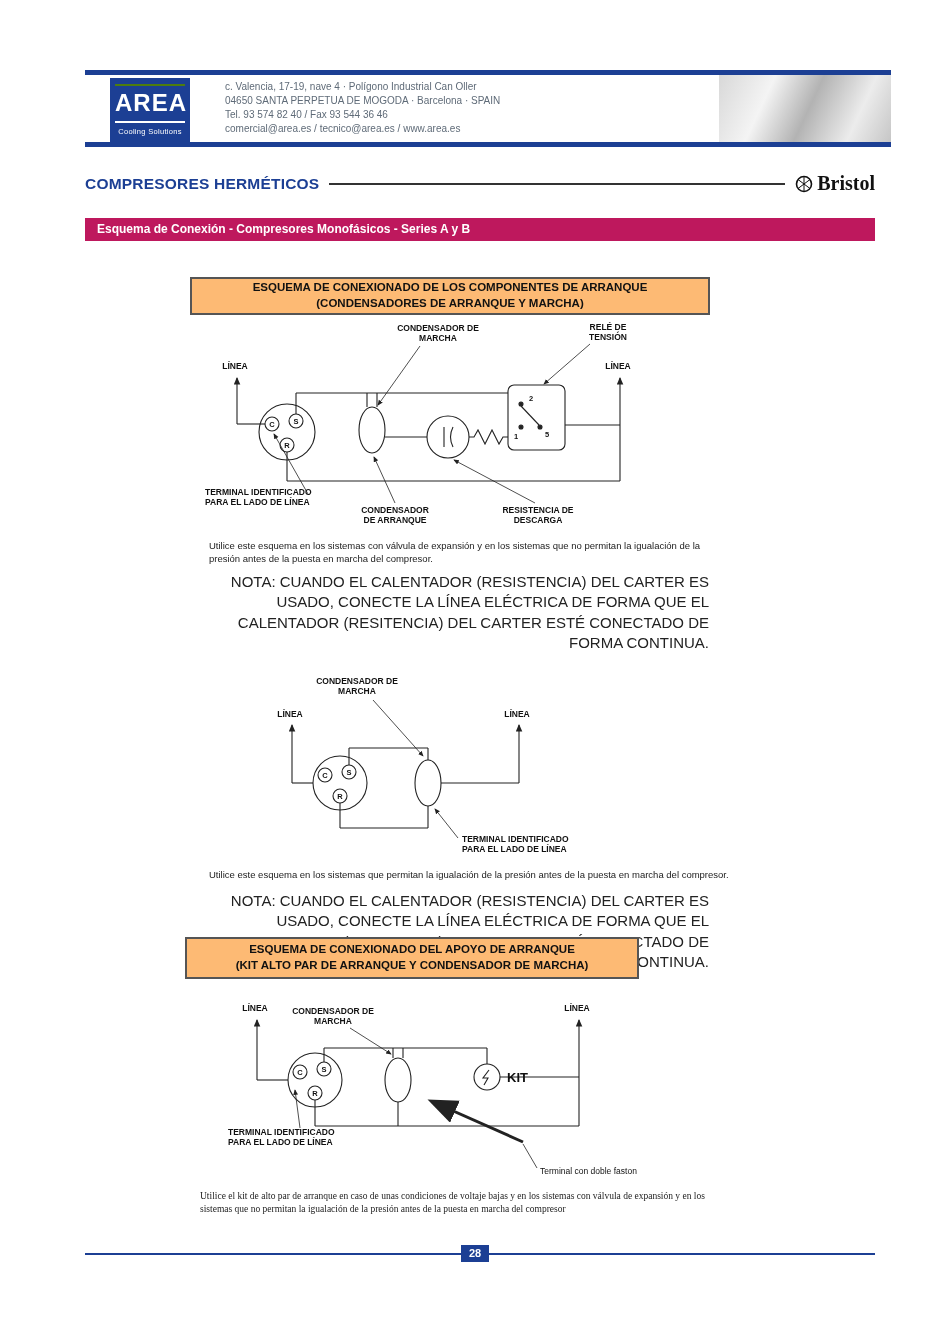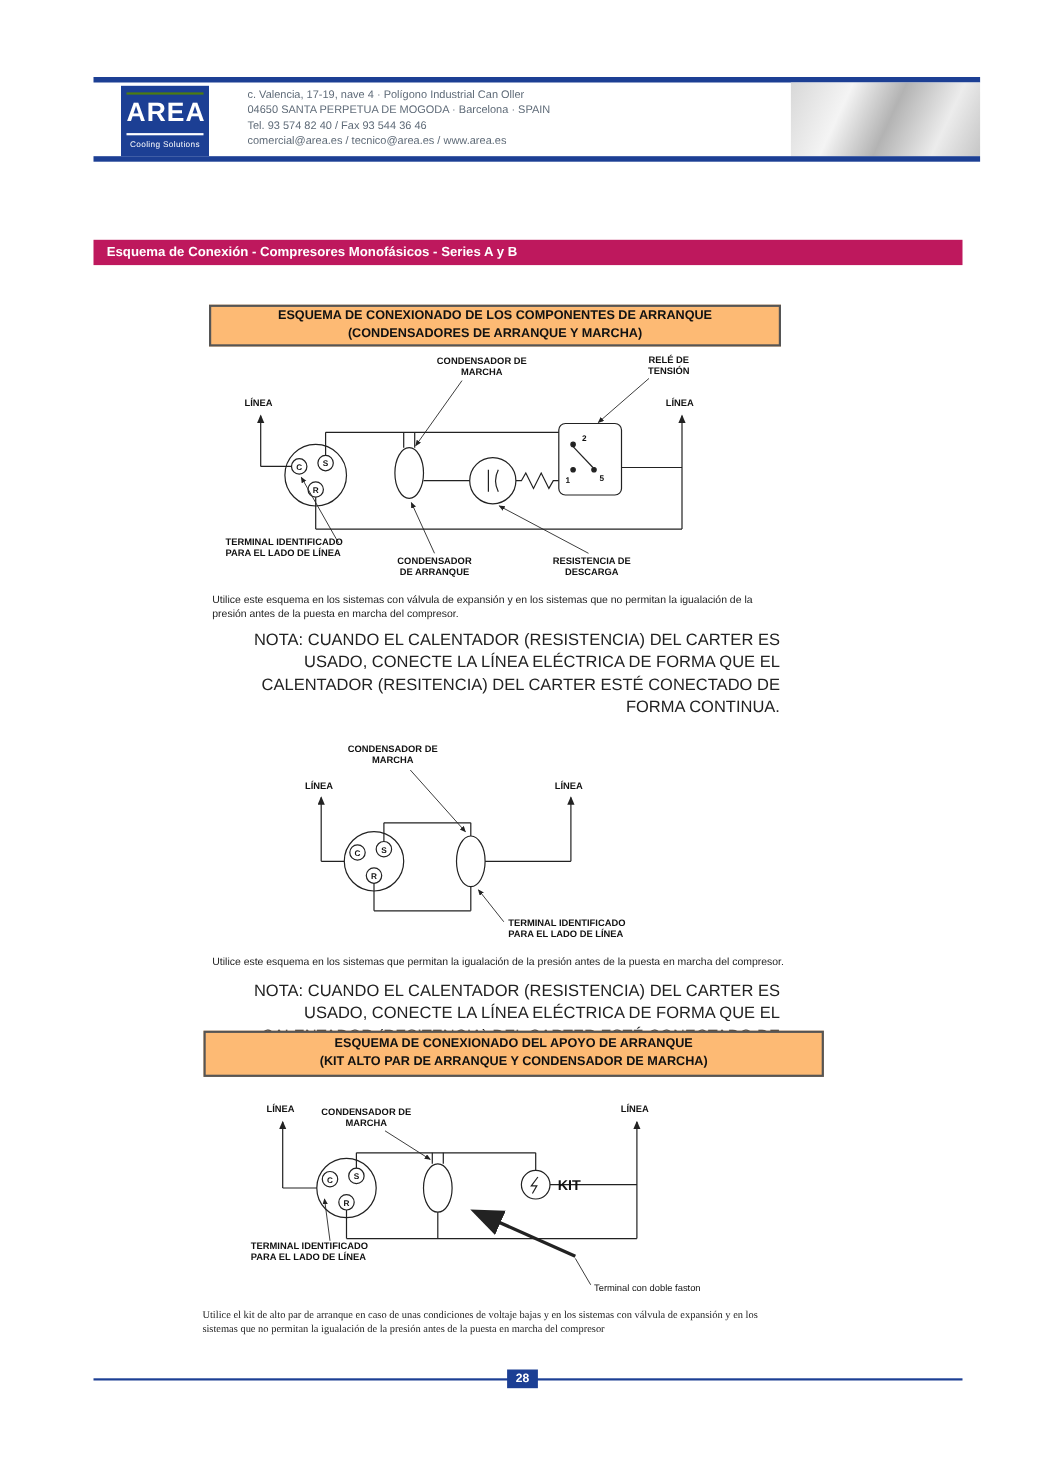--- a/index.html
+++ b/index.html
@@ -22,21 +22,21 @@
   .bristol{display:flex;align-items:center;gap:4px;font-family:"Liberation Serif",serif;font-weight:bold;font-size:20px;color:#111;}
 
   .banner{position:absolute;left:85px;top:218px;width:790px;height:23px;background:#be185d;color:#fff;
           font-weight:bold;font-size:12px;line-height:23px;padding-left:12px;box-sizing:border-box;}
 
   
   .sec-box{position:absolute;background:#fdba74;border:2px solid #555;box-sizing:border-box;text-align:center;
            font-weight:bold;color:#111;display:flex;flex-direction:column;justify-content:center;}
   .sec-box .l{font-size:11.5px;line-height:1.35;}
 
-  .body-txt{position:absolute;font-size:9.5px;line-height:1.35;color:#222;}
+  .body-txt{position:absolute;font-size:9.5px;line-height:1.35;color:#222;margin-left:16px;}
   .nota-txt{position:absolute;font-size:15px;line-height:1.35;color:#222;text-align:right;}
 
   
   .diag{position:absolute;}
   .diag text{font-family:"Liberation Sans",sans-serif;font-size:8.5px;font-weight:bold;fill:#111;}
   .diag text.term{font-size:7.5px;}
   .diag text.kit{font-size:13px;}
   .diag text.plain{font-weight:normal;}
 
   
@@ -59,20 +59,31 @@
   <div class="addr">
     <div>c. Valencia, 17-19, nave 4 · Polígono Industrial Can Oller</div>
     <div>04650 SANTA PERPETUA DE MOGODA · Barcelona · SPAIN</div>
     <div>Tel. 93 574 82 40 / Fax 93 544 36 46</div>
     <div>comercial@area.es / tecnico@area.es / www.area.es</div>
   </div>
 
   <div class="photo"></div>
   <div class="hdr-bar" style="top:142px;"></div>
 
+  <div class="title-row">
+    <h1>COMPRESORES HERMÉTICOS</h1>
+    <div class="title-rule"></div>
+    <div class="bristol">
+      <svg width="18" height="18" viewBox="0 0 18 18">
+        <circle cx="9" cy="9" r="7.5" fill="none" stroke="#111" stroke-width="1.6"></circle>
+        <path d="M9 1.5 V16.5 M3 4.5 L15 13.5 M15 4.5 L3 13.5" stroke="#111" stroke-width="1" fill="none"></path>
+      </svg>
+      <span>Bristol</span>
+    </div>
+  </div>
 
   <div class="banner">Esquema de Conexión -  Compresores Monofásicos  -  Series A y B</div>
 
   <div class="sec-box" style="left:190px;top:277px;width:520px;height:38px;">
     <div class="l">ESQUEMA DE CONEXIONADO DE LOS COMPONENTES DE ARRANQUE</div>
     <div class="l">(CONDENSADORES DE ARRANQUE Y MARCHA)</div>
   </div>
 
   <svg class="diag" style="left:190px;top:318px;" width="520" height="218" viewBox="0 0 520 218">
     <defs>
@@ -172,21 +183,21 @@
     <text x="272" y="172">TERMINAL IDENTIFICADO</text>
     <text x="272" y="182">PARA EL LADO DE LÍNEA</text>
     <text class="term" x="135" y="108" text-anchor="middle">C</text>
     <text class="term" x="159" y="105" text-anchor="middle">S</text>
     <text class="term" x="150" y="129" text-anchor="middle">R</text>
   </svg>
 
   <div class="body-txt" style="left:193px;top:869px;width:522px;">Utilice este esquema en los sistemas que permitan la igualación de la presión antes de la puesta en marcha del compresor.</div>
   <div class="nota-txt" style="left:193px;top:891px;width:516px;">NOTA: CUANDO EL CALENTADOR (RESISTENCIA) DEL CARTER ES USADO, CONECTE LA LÍNEA ELÉCTRICA DE FORMA QUE EL CALENTADOR (RESITENCIA) DEL CARTER ESTÉ CONECTADO DE FORMA CONTINUA.</div>
 
-  <div class="sec-box" style="left:185px;top:937px;width:564px;height:42px;">
+  <div class="sec-box" style="left:185px;top:937px;width:454px;height:42px;">
     <div class="l">ESQUEMA DE CONEXIONADO DEL APOYO DE ARRANQUE</div>
     <div class="l">(KIT ALTO PAR DE ARRANQUE Y CONDENSADOR DE MARCHA)</div>
   </div>
 
   <svg class="diag" style="left:185px;top:998px;" width="540" height="188" viewBox="0 0 540 188">
     <defs>
       <marker id="ah3" markerWidth="9" markerHeight="8" refX="6" refY="3" orient="auto">
         <path d="M0,0 L7,3 L0,6 z" fill="#222"></path>
       </marker>
       <marker id="ah3b" markerWidth="12" markerHeight="10" refX="8" refY="4" orient="auto">

